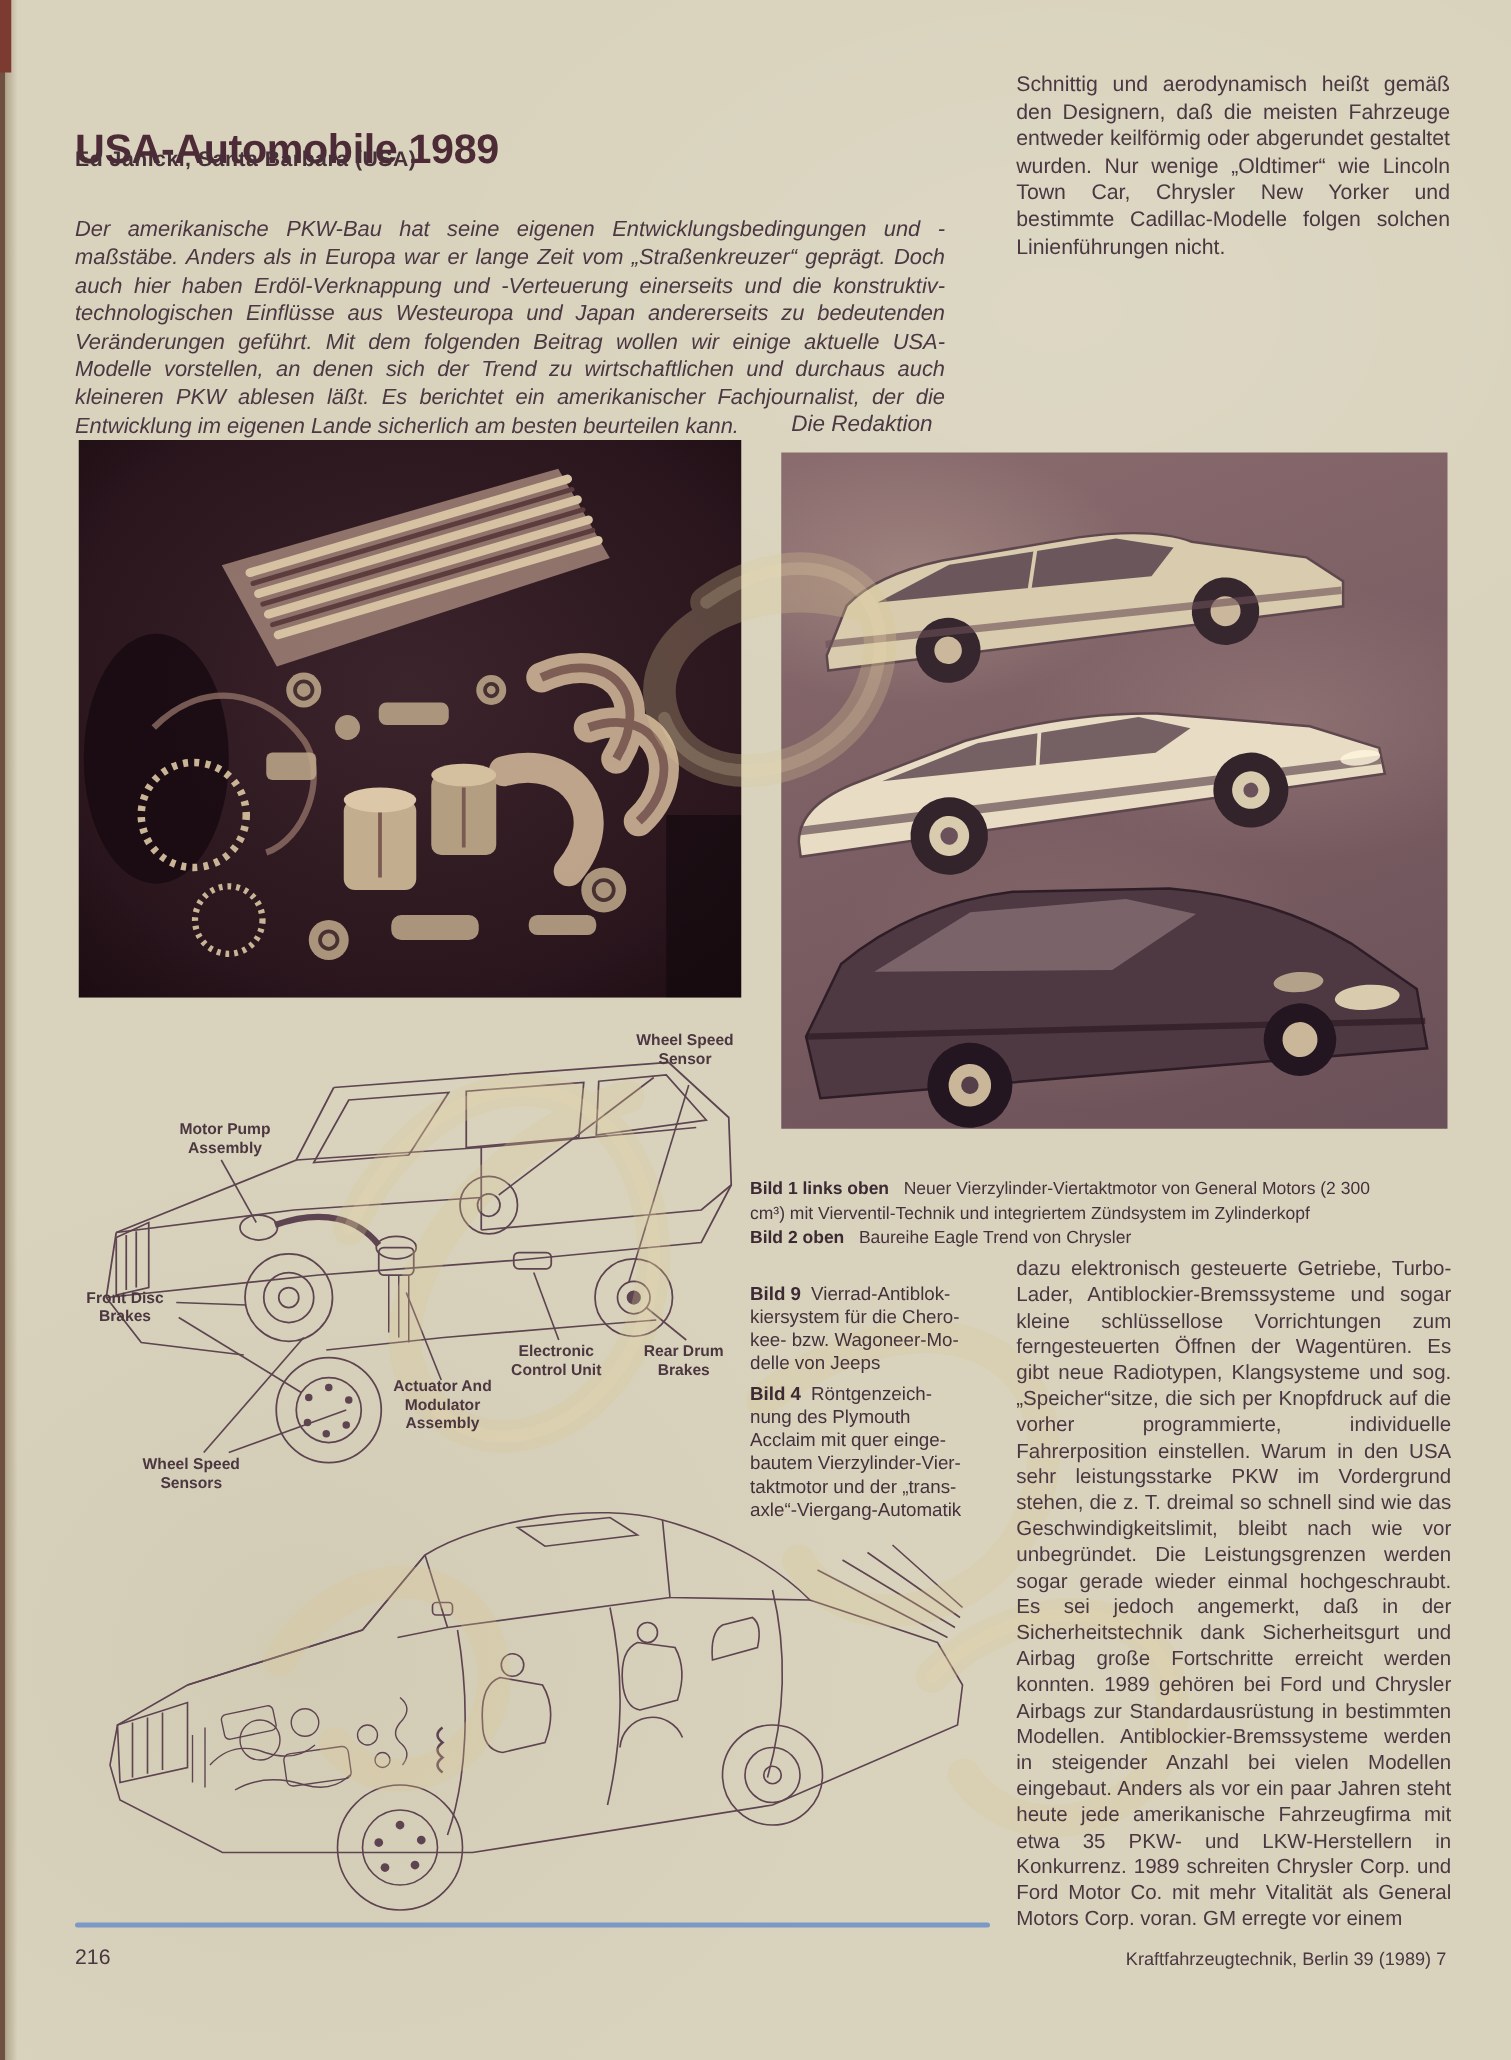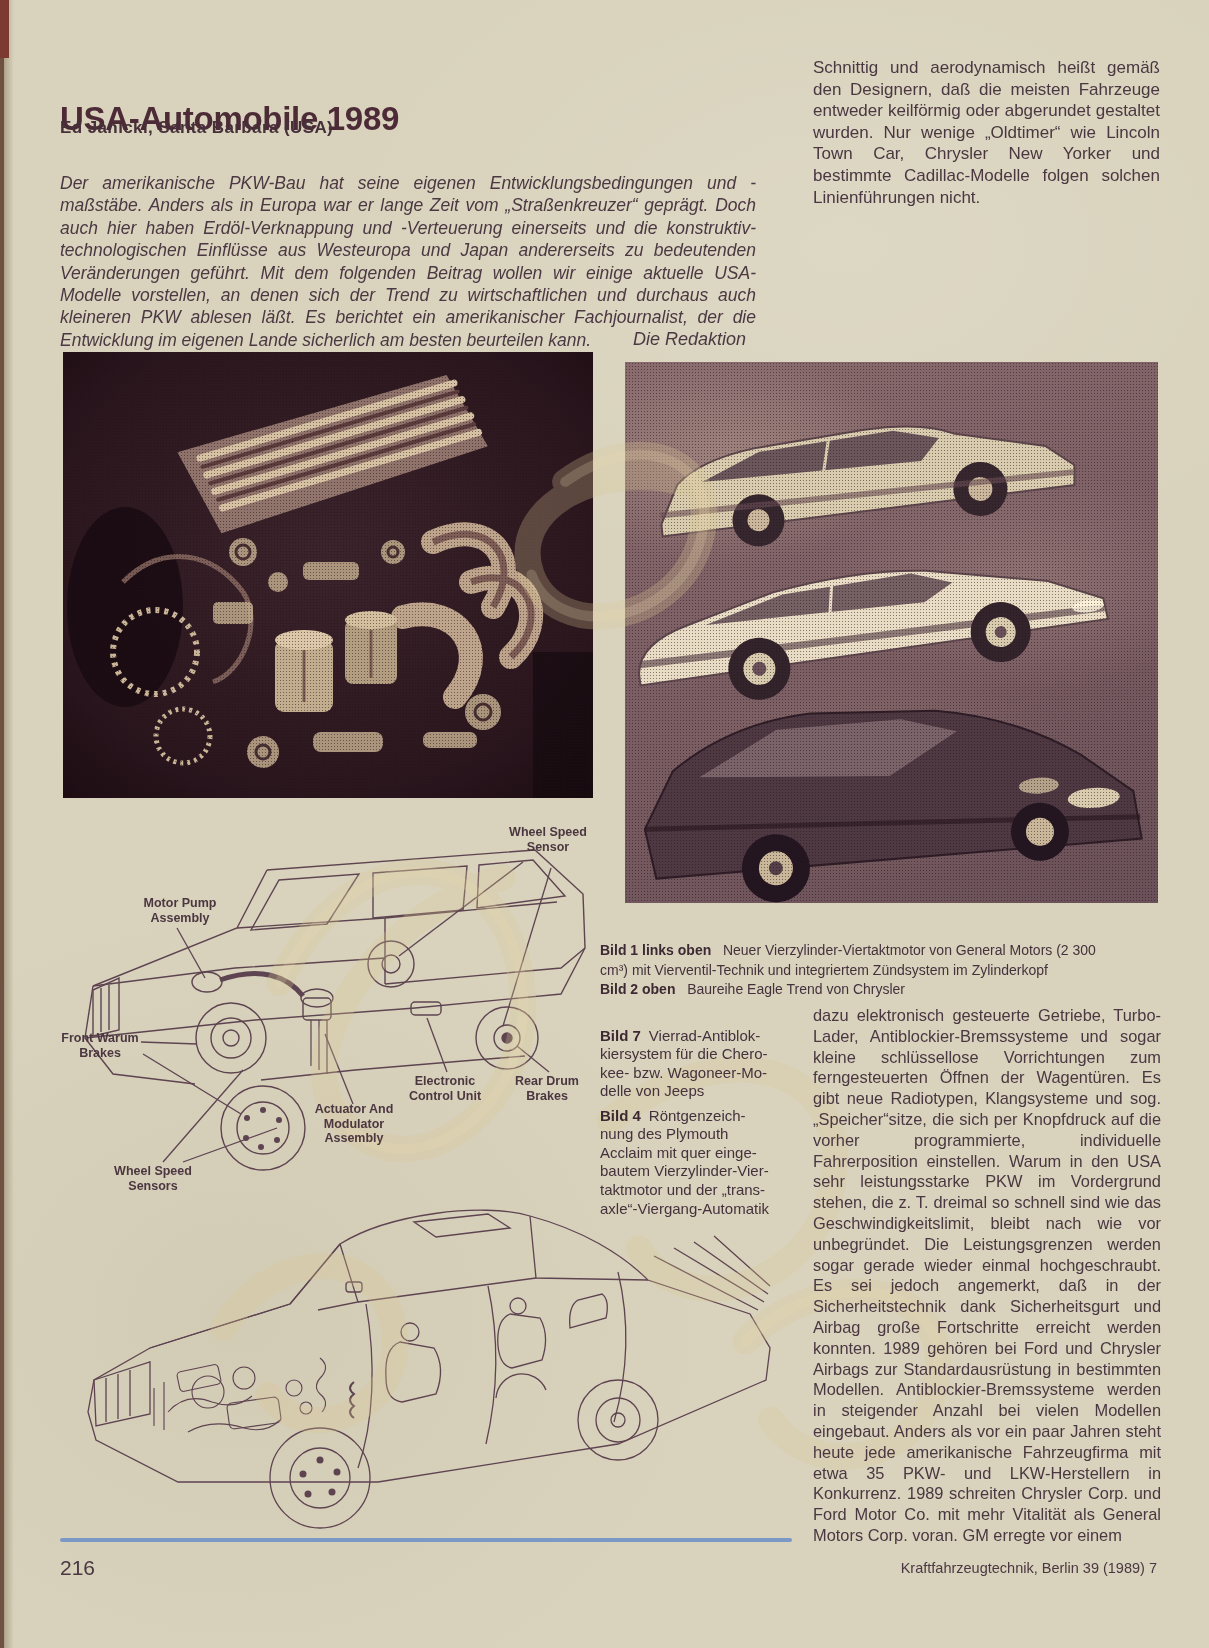--- a/index.html
+++ b/index.html
@@ -56,21 +56,21 @@
   .caption-wide{position:absolute;left:600px;top:941px;width:508px;font-size:14px;
     line-height:19.6px;}
   .cap-narrow{position:absolute;width:196px;font-size:15px;line-height:18.6px;
     white-space:pre-line;}
   .cap-b3{left:600px;top:1008px;}
   .cap-b4{left:600px;top:1088px;}
   .cap-narrow b{margin-right:8px;}
 
   .blue-rule{position:absolute;left:60px;top:1538px;width:732px;height:4px;
     background:#7b99c5;border-radius:2px;z-index:6;}
-  .footer-left{position:absolute;left:60px;top:1556px;font-size:21px;color:#4a3741;z-index:10;}
+  .footer-left{position:absolute;left:60px;top:1556px;font-size:17px;color:#4a3741;z-index:10;}
   .footer-right{position:absolute;right:52px;top:1560px;font-size:14.5px;color:#4a3741;z-index:10;}
 
   .watermark{position:absolute;left:80px;top:400px;width:1060px;height:1160px;z-index:4;
     pointer-events:none;opacity:0.55;transform:rotate(-4deg);}
 </style>
 </head>
 <body>
 
 <div class="page">
 
@@ -267,21 +267,21 @@
         <path d="M392,274 L372,220"></path>
         <path d="M494,274 L462,248"></path>
       </g>
     </svg>
   </div>
 
   <div class="dlabel" style="left:125px;top:896px;width:110px;">Motor Pump
 Assembly</div>
   <div class="dlabel" style="left:492px;top:825px;width:112px;">Wheel Speed
 Sensor</div>
-  <div class="dlabel" style="left:60px;top:1031px;width:80px;">Front Warum
+  <div class="dlabel" style="left:60px;top:1031px;width:80px;">Front Disc
 Brakes</div>
   <div class="dlabel" style="left:103px;top:1164px;width:100px;">Wheel Speed
 Sensors</div>
   <div class="dlabel" style="left:300px;top:1102px;width:108px;">Actuator And
 Modulator
 Assembly</div>
   <div class="dlabel" style="left:390px;top:1074px;width:110px;">Electronic
 Control Unit</div>
   <div class="dlabel" style="left:502px;top:1074px;width:90px;">Rear Drum
 Brakes</div>
@@ -291,21 +291,21 @@
       <b>Bild 1 links oben</b>&nbsp;&nbsp;
       <span>Neuer Vierzylinder-Viertaktmotor von General Motors (2 300 cm³) mit Vierventil-Technik und integriertem Zündsystem im Zylinderkopf</span>
     </div>
     <div>
       <b>Bild 2 oben</b>&nbsp;&nbsp;
       <span>Baureihe Eagle Trend von Chrysler</span>
     </div>
   </div>
 
   <div class="caption cap-narrow cap-b3">
-    <b>Bild 7</b><span>Vierrad-Antiblok-
+    <b>Bild 9</b><span>Vierrad-Antiblok-
 kiersystem für die Chero-
 kee- bzw. Wagoneer-Mo-
 delle von Jeeps</span>
   </div>
   <div class="caption cap-narrow cap-b4">
     <b>Bild 4</b><span>Röntgenzeich-
 nung des Plymouth
 Acclaim mit quer einge-
 bautem Vierzylinder-Vier-
 taktmotor und der „trans-

